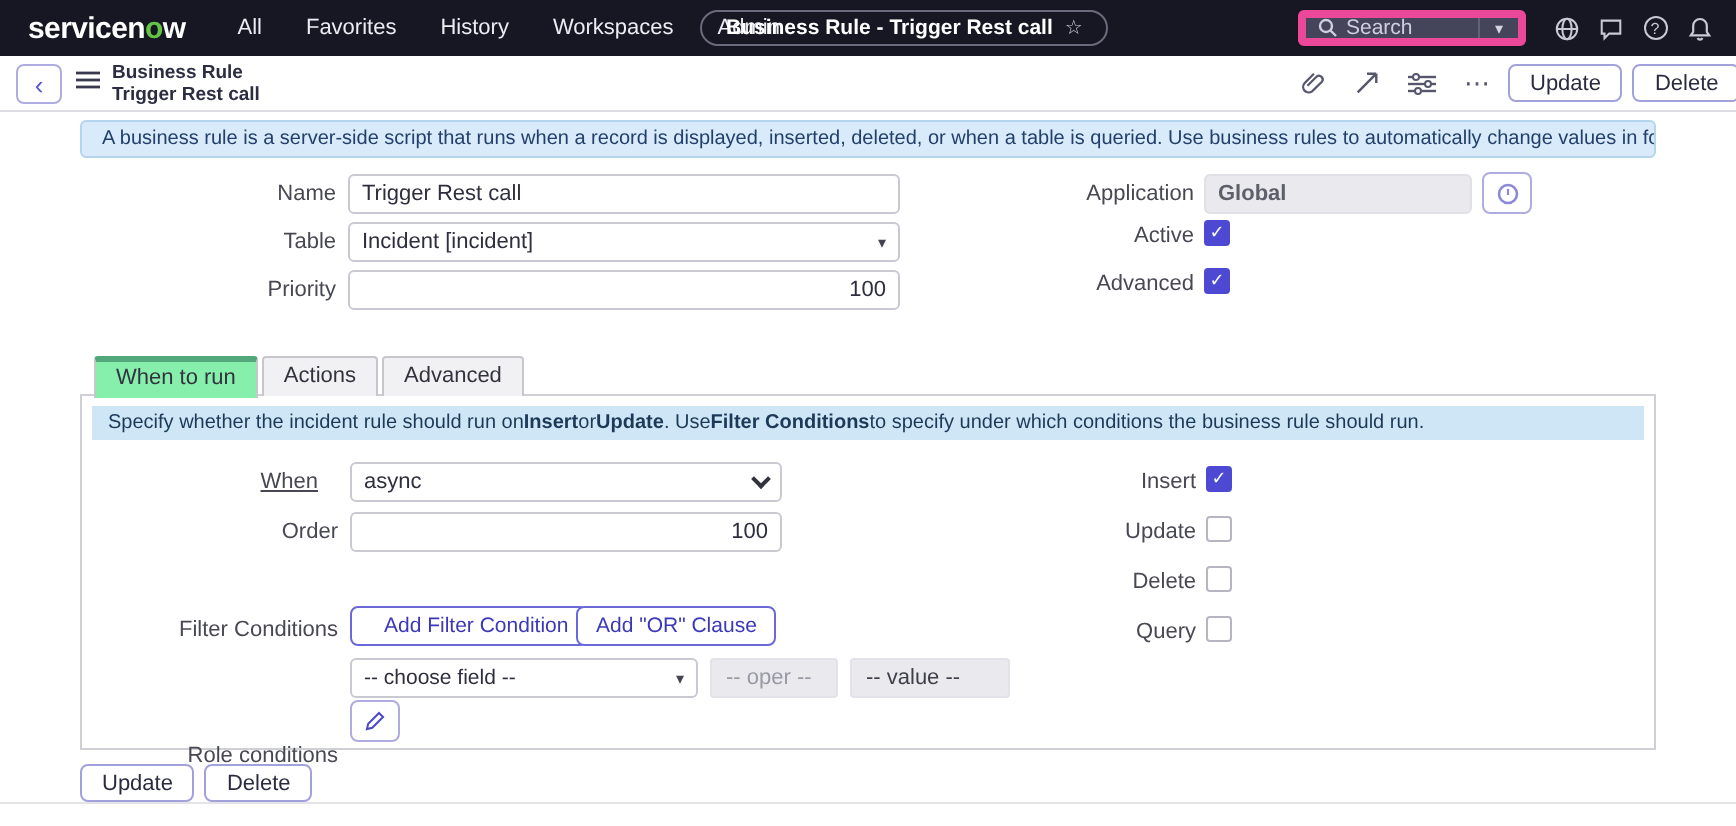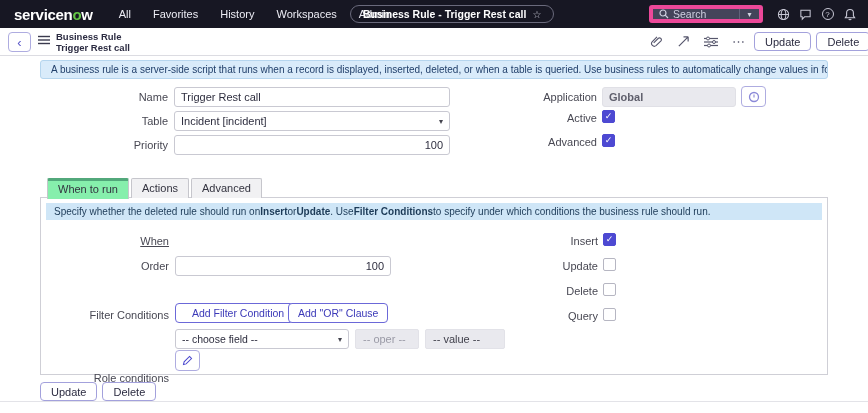--- a/index.html
+++ b/index.html
@@ -212,30 +212,34 @@
 </div>
 
 <div class="tabstrip">
   <div class="tab active">When to run</div>
   <div class="tab">Actions</div>
   <div class="tab">Advanced</div>
 </div>
 
 <div class="tabbox">
   <div class="infobar">
-    <span>Specify whether the deleted rule should run on </span>
+    <span>Specify whether the incident rule should run on </span>
       <b>Insert</b>
       <span> or </span>
       <b>Update</b>
       <span>. Use </span>
       <b>Filter Conditions</b>
       <span> to specify under which conditions the business rule should run.</span>
   </div>
 
-  <div class="lbl" style="left:40px;width:88px;top:37px;text-decoration:underline;">When</div>
+  <div class="lbl" style="left:30px;width:88px;top:37px;text-decoration:underline;">When</div>
+  <div class="inp sel" style="left:134px;top:33px;width:216px;">
+    <span>async</span>
+    <span class="chev"></span>
+  </div>
 
   <div class="lbl" style="left:40px;width:88px;top:62px;">Order</div>
   <div class="inp num" style="left:134px;top:58px;width:216px;">100</div>
 
   <div class="lbl" style="left:457px;width:100px;top:37px;">Insert</div>
   <div class="cb checked" style="left:562px;top:35px;"></div>
 
   <div class="lbl" style="left:457px;width:100px;top:62px;">Update</div>
   <div class="cb" style="left:562px;top:60px;"></div>
 

